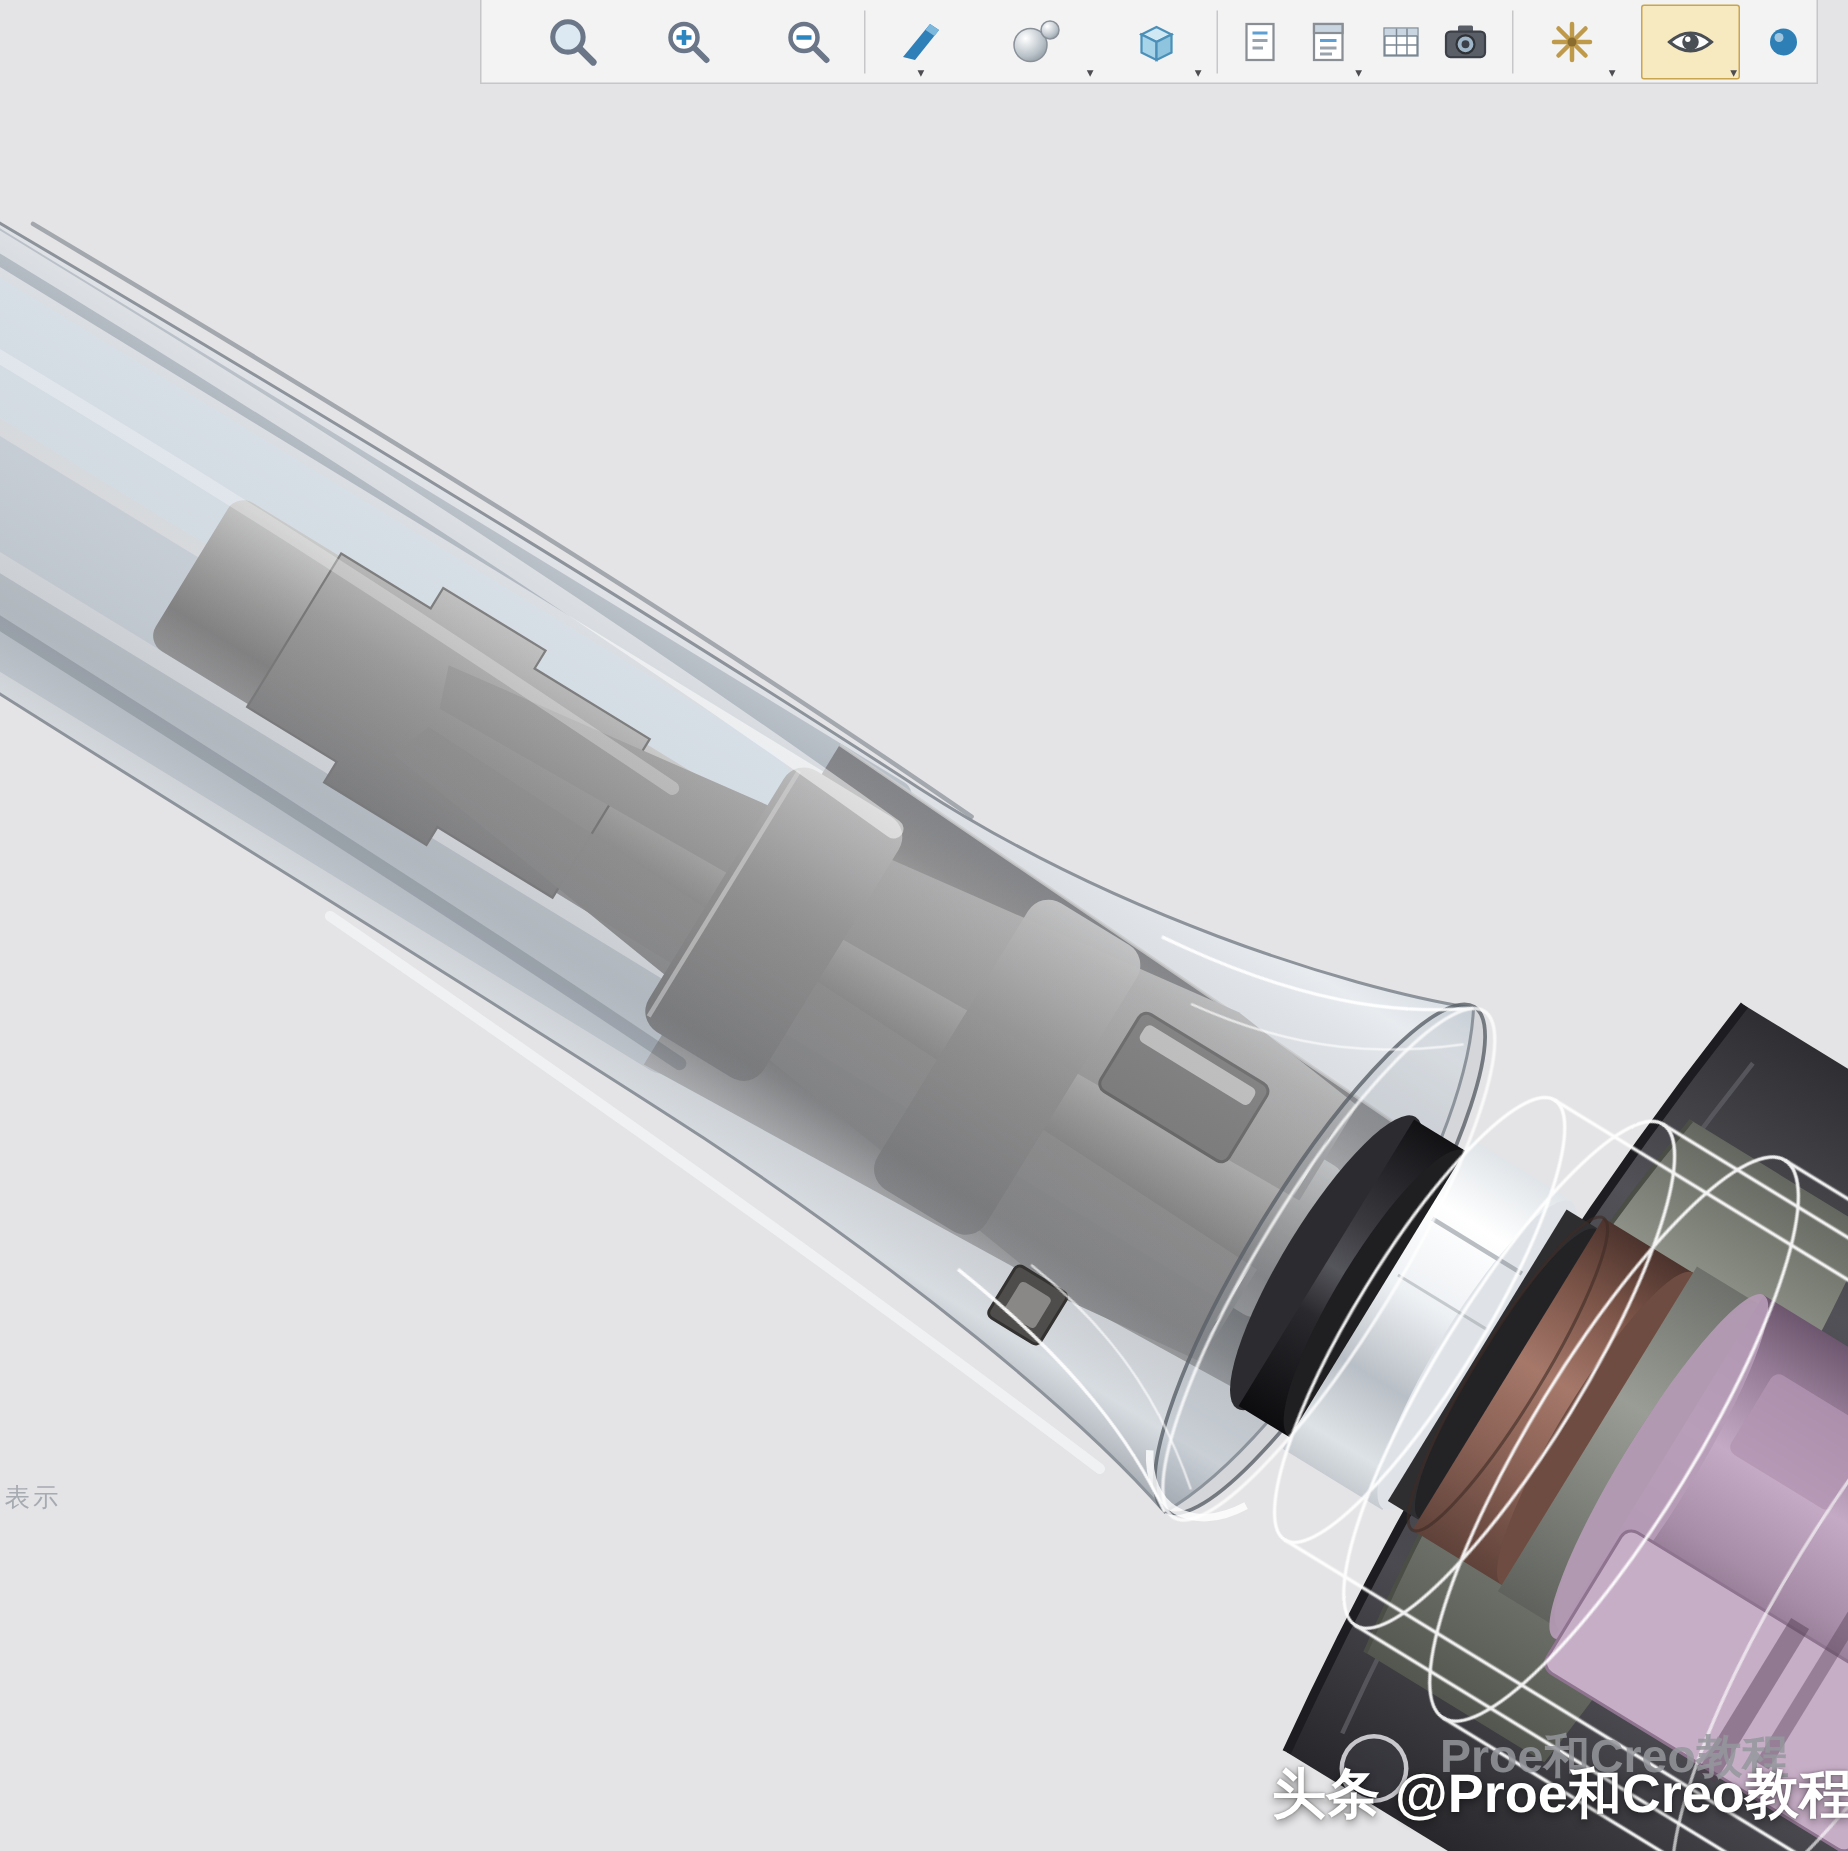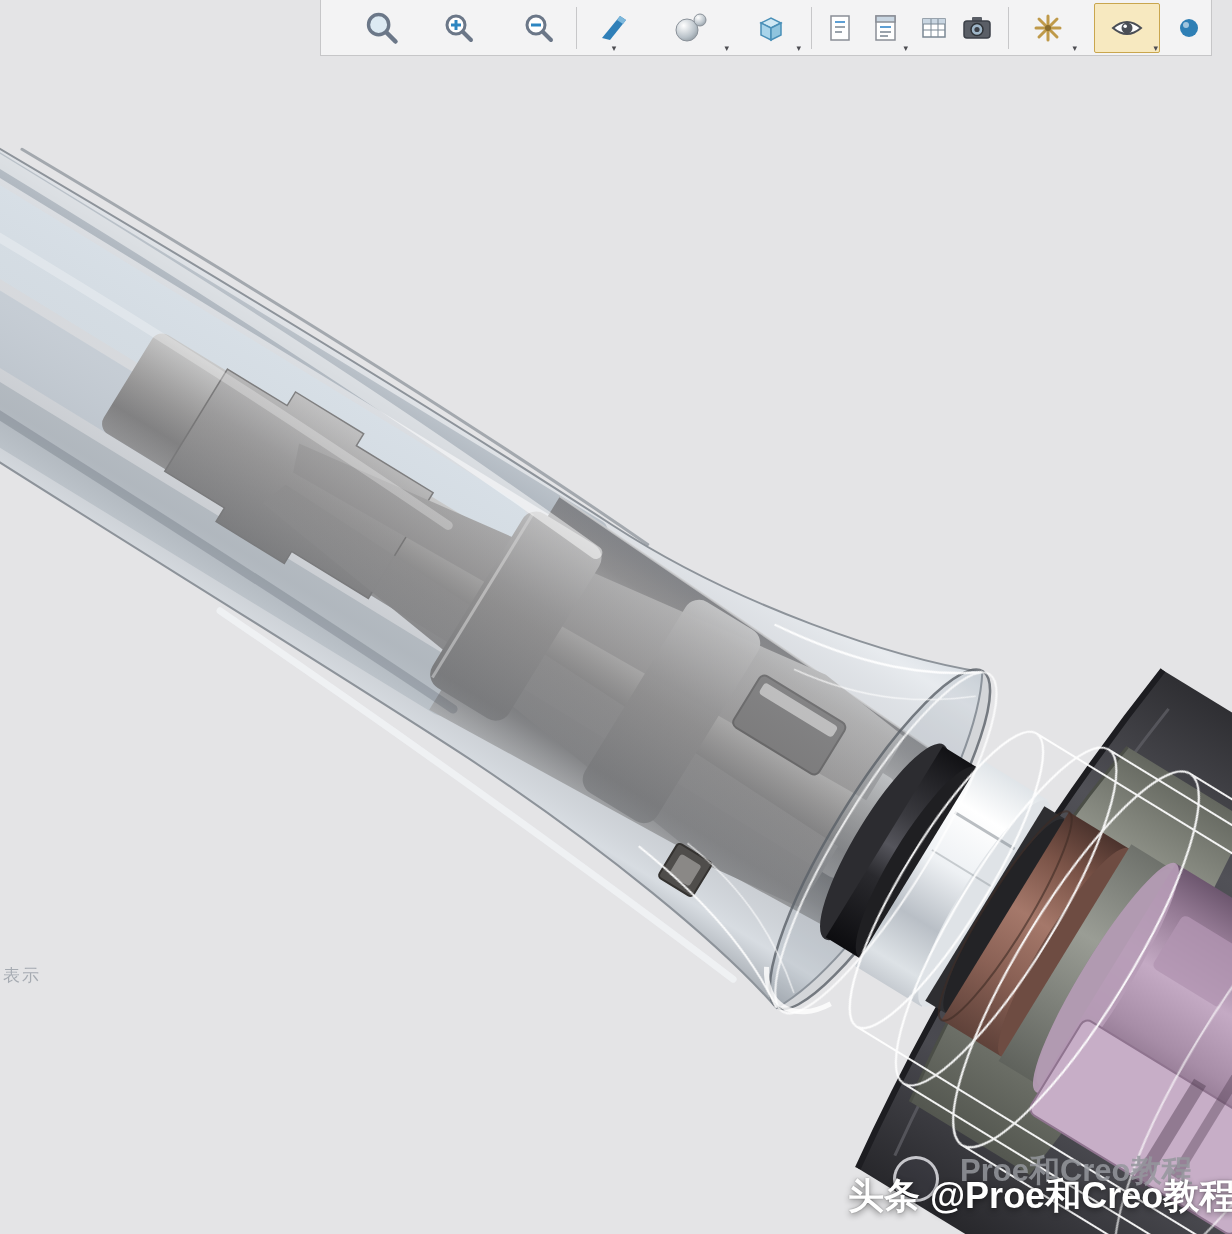--- a/index.html
+++ b/index.html
@@ -17,21 +17,21 @@
     background:transparent;border:none;padding:0;cursor:pointer;flex:0 0 auto;
   }
   .tb-btn svg{display:block;}
   .tb-btn.active{background:#f7e9c0;border:1px solid #c9a64e;border-radius:2px;height:50px;}
   .caret{position:absolute;bottom:-1px;right:1px;font-size:9px;line-height:9px;color:#4d4d52;}
   .caret.center{right:auto;left:50%;transform:translateX(-50%);}
   .divider{width:1px;height:42px;background:#c7c7c9;margin:0 9px;flex:0 0 auto;}
 
   
   .side-label{
-    position:absolute;left:3px;top:964px;font-size:17px;color:#a6abb2;
+    position:absolute;left:3px;top:987px;font-size:17px;color:#a6abb2;
     letter-spacing:2px;user-select:none;
   }
   .watermark{position:absolute;left:848px;top:1154px;width:384px;height:80px;pointer-events:none;}
   .wm-back{
     position:absolute;left:112px;top:-4px;font-size:31px;font-weight:bold;
     color:rgba(148,150,156,0.85);white-space:nowrap;
   }
   .wm-front{
     position:absolute;left:0;top:18px;font-size:36px;font-weight:bold;color:#ffffff;
     text-shadow:0 2px 6px rgba(0,0,0,0.45),0 0 2px rgba(0,0,0,0.35);white-space:nowrap;

